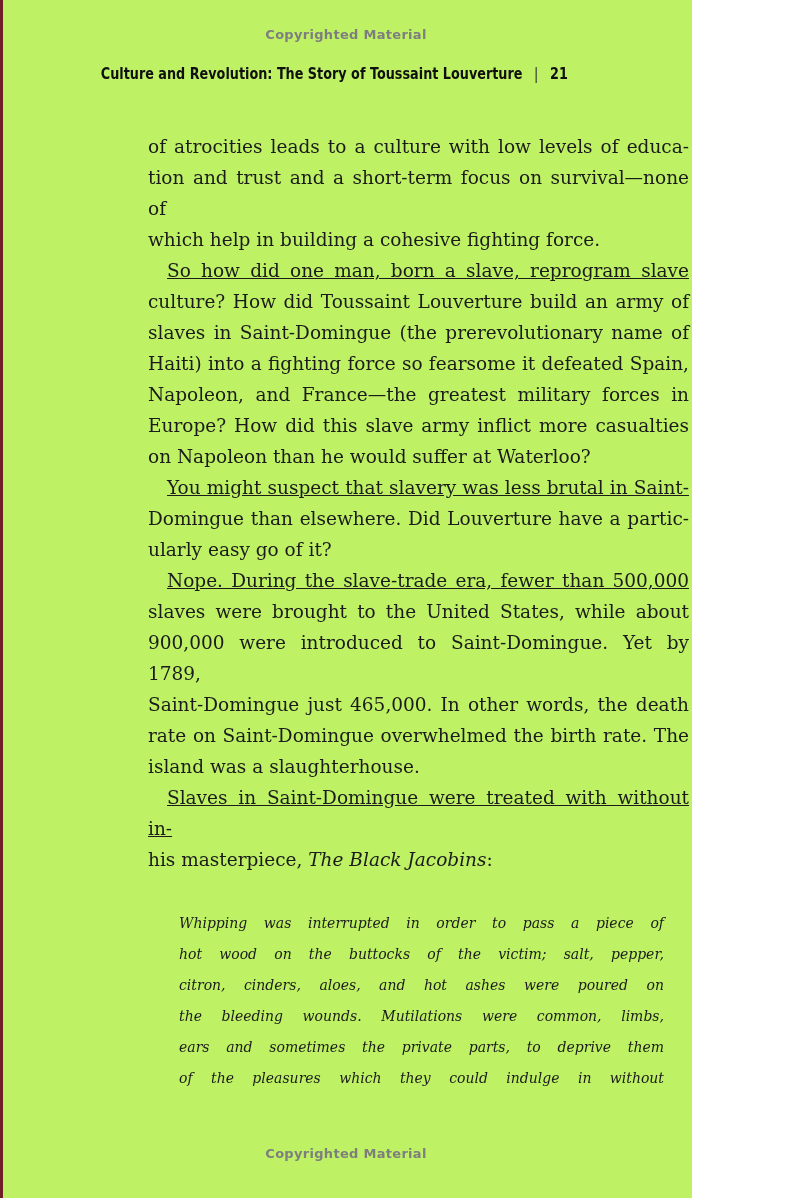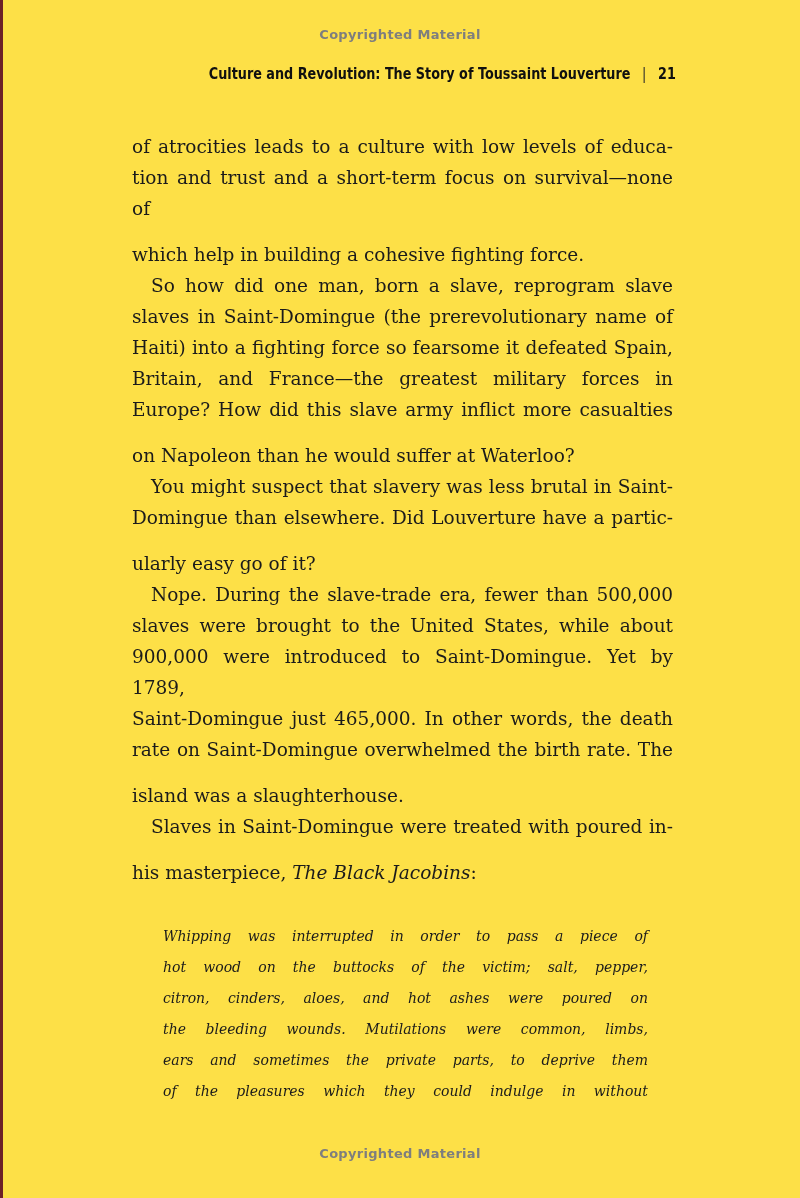--- a/index.html
+++ b/index.html
@@ -1,17 +1,17 @@
 <!DOCTYPE html>
 <html><head>
 <meta charset="utf-8">
 <style>
   html,body { margin:0; padding:0; background:#ffffff; }
   .page {
-    position:relative; width:800px; height:1198px; background:#fde047;
+    position:relative; width:692px; height:1198px; background:#bef264;
     font-family:"DejaVu Serif", serif; overflow:hidden;
   }
   .spine-edge {
     position:absolute; left:0; top:0; width:3px; height:1198px;
     background:#6d2127;
   }
   .copyright {
     position:absolute; left:0; width:100%; text-align:center;
     font-family:"DejaVu Sans", sans-serif; font-weight:bold;
     font-size:13px; color:#7e7e7e; letter-spacing:0.3px;
@@ -19,27 +19,27 @@
   .copyright.top { top:27px; }
   .copyright.bottom { top:1146px; }
   .running-head {
     position:absolute; top:64px; right:124px; white-space:nowrap;
     font-family:"DejaVu Sans", sans-serif; font-weight:bold;
     font-size:16px; color:#101010;
   }
   .rh-inner { display:inline-block; transform:scaleX(0.8); transform-origin:100% 50%; }
   .rh-sep { font-weight:normal; margin:0 9px; color:#2a2a2a; }
   .body-text {
-    position:absolute; left:132px; top:131px; width:541px;
+    position:absolute; left:148px; top:131px; width:541px;
     font-size:18.5px; line-height:31px; color:#1b1b1b;
   }
   .para { margin:0; padding:0; }
   .line { text-align:justify; text-align-last:justify; -moz-text-align-last:justify; }
-  .line.end { text-align-last:left;margin-top:15px; -moz-text-align-last:left; }
-  .line.indent { text-indent:19px; }
+  .line.end { text-align-last:left; -moz-text-align-last:left; }
+  .line.indent { text-indent:19px;text-decoration:underline; }
   .quote {
     margin:33px 25px 0 31px; font-style:italic; font-size:14px; line-height:31px;
   }
   .book-title { font-style:italic; }
 </style>
 </head>
 <body>
 
 <div class="page">
 
@@ -58,44 +58,45 @@
   <div class="body-text">
 
     <div class="para">
       <div class="line">of atrocities leads to a culture with low levels of educa-</div>
       <div class="line">tion and trust and a short-term focus on survival—none of</div>
       <div class="line end">which help in building a cohesive fighting force.</div>
     </div>
 
     <div class="para">
       <div class="line indent">So how did one man, born a slave, reprogram slave</div>
+      <div class="line">culture? How did Toussaint Louverture build an army of</div>
       <div class="line">slaves in Saint-Domingue (the prerevolutionary name of</div>
       <div class="line">Haiti) into a fighting force so fearsome it defeated Spain,</div>
-      <div class="line">Britain, and France—the greatest military forces in</div>
+      <div class="line">Napoleon, and France—the greatest military forces in</div>
       <div class="line">Europe? How did this slave army inflict more casualties</div>
       <div class="line end">on Napoleon than he would suffer at Waterloo?</div>
     </div>
 
     <div class="para">
       <div class="line indent">You might suspect that slavery was less brutal in Saint-</div>
       <div class="line">Domingue than elsewhere. Did Louverture have a partic-</div>
       <div class="line end">ularly easy go of it?</div>
     </div>
 
     <div class="para">
       <div class="line indent">Nope. During the slave-trade era, fewer than 500,000</div>
       <div class="line">slaves were brought to the United States, while about</div>
       <div class="line">900,000 were introduced to Saint-Domingue. Yet by 1789,</div>
       <div class="line">Saint-Domingue just 465,000. In other words, the death</div>
       <div class="line">rate on Saint-Domingue overwhelmed the birth rate. The</div>
       <div class="line end">island was a slaughterhouse.</div>
     </div>
 
     <div class="para">
-      <div class="line indent">Slaves in Saint-Domingue were treated with poured in-</div>
+      <div class="line indent">Slaves in Saint-Domingue were treated with without in-</div>
       <div class="line end"><span>his masterpiece, </span><span class="book-title">The Black Jacobins</span><span>:</span></div>
     </div>
 
     <div class="quote">
       <div class="line">Whipping was interrupted in order to pass a piece of</div>
       <div class="line">hot wood on the buttocks of the victim; salt, pepper,</div>
       <div class="line">citron, cinders, aloes, and hot ashes were poured on</div>
       <div class="line">the bleeding wounds. Mutilations were common, limbs,</div>
       <div class="line">ears and sometimes the private parts, to deprive them</div>
       <div class="line">of the pleasures which they could indulge in without</div>

